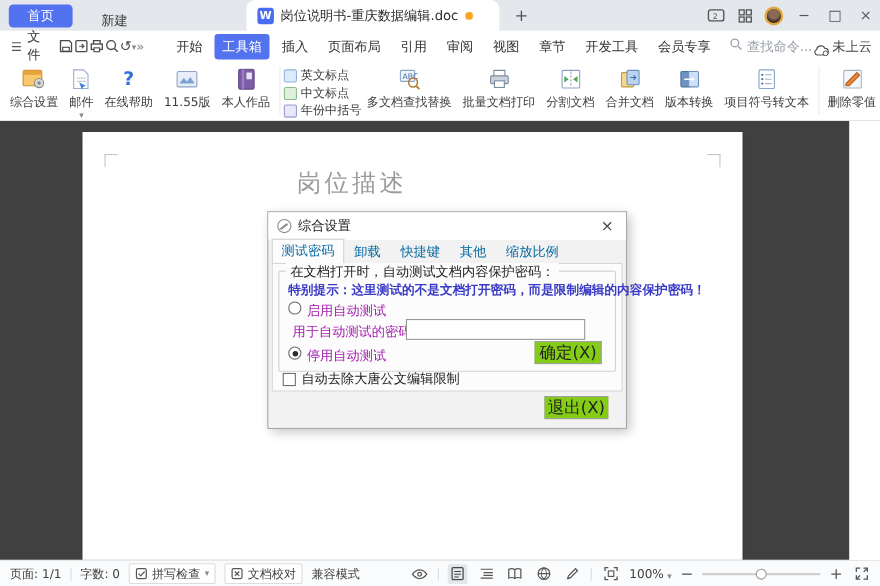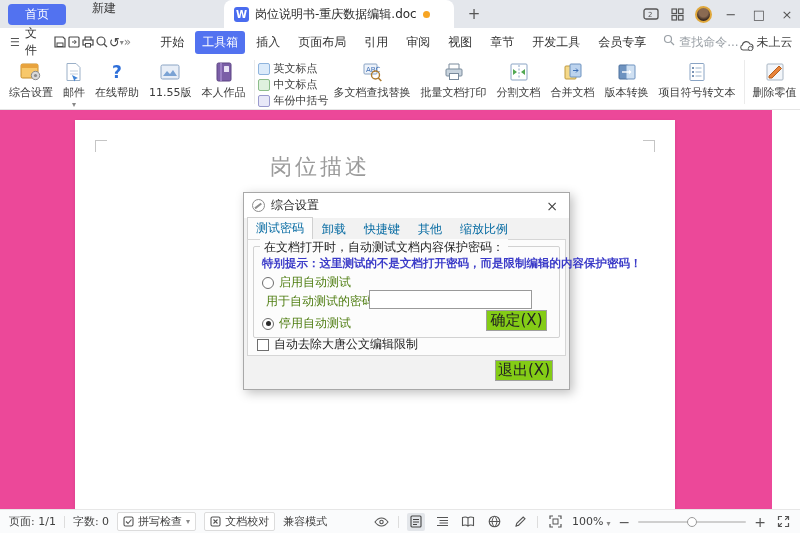--- a/index.html
+++ b/index.html
@@ -3,21 +3,21 @@
 <meta charset="utf-8">
 <style>
   *{margin:0;padding:0;box-sizing:border-box;font-family:"DejaVu Sans","Liberation Sans",sans-serif}
   html,body{width:800px;height:533px;overflow:hidden}
   .stage{position:relative;width:633px;height:533px;background:#fff;font-size:12px;color:#333}
   svg{display:block}
 
   
   .tabbar{position:absolute;left:0;top:0;width:800px;height:28px;background:#e4e7ec}
   .home-tab{position:absolute;left:8px;top:4px;width:58px;height:21px;background:#5272f0;border-radius:4px;color:#fff;display:flex;align-items:center;justify-content:center;font-size:12px}
-  .new-tab{position:absolute;left:84px;top:0;height:28px;display:flex;align-items:flex-start;font-size:12px;color:#3a3a3a;padding:0 8px}
+  .new-tab{position:absolute;left:84px;top:0;height:28px;display:flex;align-items:flex-end;font-size:12px;color:#3a3a3a;padding:0 8px}
   .doc-tab{position:absolute;left:224px;top:0;width:230px;height:28px;background:#fff;border-radius:8px 8px 0 0;display:flex;align-items:center;padding:0 10px;gap:6px}
   .w-icon{width:15px;height:15px;background:#4a6cef;border-radius:3px;color:#fff;font-size:10px;font-weight:bold;display:flex;align-items:center;justify-content:center}
   .doc-tab-label{font-size:12px;color:#2b2b2b;white-space:nowrap;overflow:hidden}
   .mod-dot{width:7px;height:7px;border-radius:50%;background:#f7a523;flex:0 0 auto}
   .plus-btn{position:absolute;left:464px;top:4px;width:20px;height:20px;display:flex;align-items:center;justify-content:center;color:#555;font-size:15px}
   .tab-right{position:absolute;right:4px;top:0;height:28px;display:flex;align-items:center;gap:10px;color:#555}
   .avatar{width:17px;height:17px;border-radius:50%;background:radial-gradient(circle at 50% 35%,#8a6a52 0 40%,#3a2a22 70%);border:2px solid #e0a83c}
   .winbtn{width:18px;height:28px;display:flex;align-items:center;justify-content:center;color:#555;font-size:13px}
 
   
@@ -42,42 +42,42 @@
   .rstack{display:flex;flex-direction:column;justify-content:flex-start;gap:1px;padding-top:2px;flex:0 0 auto}
   .rsmall{display:flex;align-items:center;gap:4px;height:15px;font-size:11px;color:#3c3c3c;white-space:nowrap}
   .sicon{width:12px;height:12px;border-radius:2px;flex:0 0 auto}
 
   
   .sidebar{position:absolute;right:0;top:110px;width:28px;height:399px;background:#f6f7f8;border-left:1px solid #e9eaec;display:flex;flex-direction:column;align-items:center;padding-top:10px;gap:15px}
   .sb-ic{width:16px;height:16px;display:flex;align-items:center;justify-content:center;color:#5d5d5d}
   .sb-dots{position:absolute;bottom:14px;left:0;width:28px;text-align:center;color:#777;font-size:11px;letter-spacing:1px}
 
   
-  .docarea{position:absolute;left:0;top:110px;width:772px;height:399px;background:#ec4899;overflow:hidden}
+  .docarea{position:absolute;left:0;top:110px;width:772px;height:399px;background:#404040;overflow:hidden}
   .page{position:absolute;left:75px;top:10px;width:600px;height:389px;background:#fff;box-shadow:0 1px 3px rgba(0,0,0,.10)}
   .mark{position:absolute;width:12px;height:12px}
   .mark.tl{left:20px;top:20px;border-left:1px solid #c5c5c5;border-top:1px solid #c5c5c5}
   .mark.tr{right:20px;top:20px;border-right:1px solid #c5c5c5;border-top:1px solid #c5c5c5}
   .doc-title{position:absolute;left:195px;top:32px;font-size:22px;color:#9b9b9b;letter-spacing:3px}
 
   
   .dialog{position:absolute;left:243px;top:192px;width:327px;height:198px;background:#f2f2f2;border:1px solid #a8a8a8;box-shadow:3px 3px 10px rgba(0,0,0,.25);z-index:5}
   .dlg-title{position:absolute;left:0;top:0;right:0;height:25px;background:#fff;display:flex;align-items:center;padding:0 8px;gap:6px}
   .dlg-logo{width:13px;height:13px;border:1.5px solid #8d8d8d;border-radius:50%;position:relative}
   .dlg-logo::after{content:"";position:absolute;left:1px;top:5px;width:8px;height:1.5px;background:#8d8d8d;transform:rotate(-38deg)}
   .dlg-title-text{font-size:12px;color:#222}
   .dlg-close{margin-left:auto;width:18px;height:18px;display:flex;align-items:center;justify-content:center;color:#444;font-size:14px}
   .dlg-tabs{position:absolute;left:3px;top:25px;right:3px;height:21px;display:flex;align-items:flex-end}
   .dtab{height:20px;padding:0 8px;display:flex;align-items:center;font-size:12px;color:#0369a1;border:1px solid transparent;border-bottom:none}
   .dtab.active{background:#fcfcfc;border-color:#d0d0d0;height:22px;position:relative;z-index:2}
   .dlg-page{position:absolute;left:3px;top:46px;right:3px;height:117px;background:#fcfcfc;border:1px solid #d6d6d6}
   .grp{position:absolute;left:5px;top:6px;right:5px;height:92px;border:1px solid #d2d2d2;border-radius:2px}
   .grp-legend{position:absolute;left:6px;top:-8px;background:#fcfcfc;padding:0 4px;font-size:12px;color:#222;white-space:nowrap}
   .hint{position:absolute;left:8px;top:9px;font-size:11.5px;font-weight:bold;color:#3a3ac8;white-space:nowrap}
-  .rrow{position:absolute;display:flex;align-items:center;gap:5px;font-size:12px;color:#4d7c0f}
+  .rrow{position:absolute;display:flex;align-items:flex-start;gap:5px;font-size:12px;color:#a21caf}
   .radio{width:12px;height:12px;border:1px solid #6e6e6e;border-radius:50%;background:#fff;position:relative;flex:0 0 auto}
   .radio.sel::after{content:"";position:absolute;left:2.5px;top:2.5px;width:5px;height:5px;border-radius:50%;background:#2b2b2b}
   .pwd-input{position:absolute;left:115px;top:43px;width:163px;height:19px;border:1px solid #9a9a9a;background:#fff;font-size:12px;padding:0 3px}
   .btn{background:#84cc16;border:1px solid #9f9f9f;font-size:15px;color:#222;display:flex;align-items:center;justify-content:center}
   .ok-btn{position:absolute;right:12px;top:63px;width:61px;height:21px}
   .chk-row{position:absolute;left:9px;top:96px;display:flex;align-items:center;gap:5px;font-size:12px;color:#222}
   .checkbox{width:12px;height:12px;border:1px solid #6e6e6e;background:#fff;flex:0 0 auto}
   .exit-btn{position:absolute;right:16px;bottom:8px;width:58px;height:21px}
 
   

